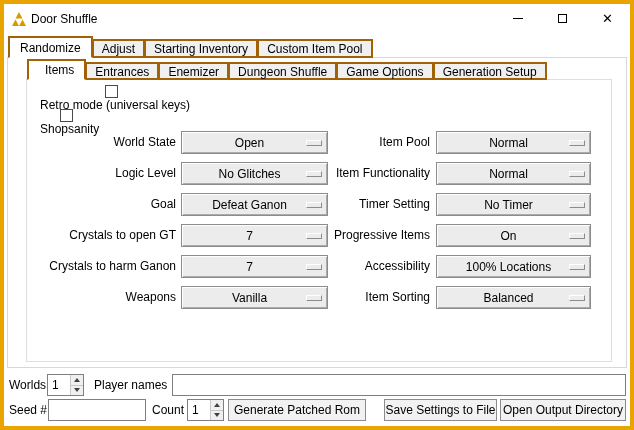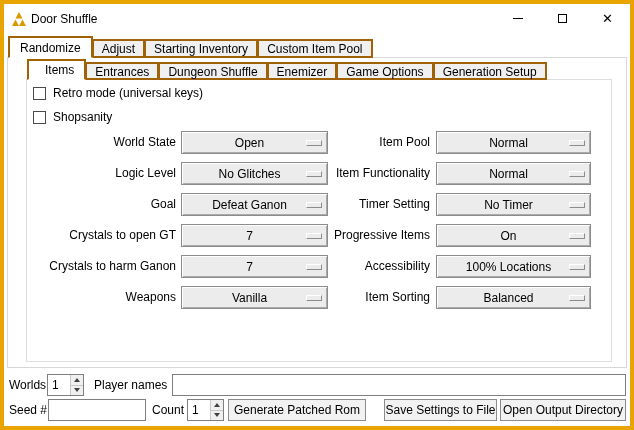--- a/index.html
+++ b/index.html
@@ -25,21 +25,21 @@
   .tab { height: 19px; line-height: 17px; padding: 0 8px; background: #F0F0F0; border: 2px solid #a16207; margin-right: -1px; white-space: nowrap; }
   .tabs-inner .tab { height: 18px; line-height: 16px; }
   .tab.selected { background: #fff; border-bottom: 1px solid #fff; padding: 0 10px; position: relative; z-index: 4; }
   .tabs-outer .tab.selected { height: 22px; line-height: 20px; }
   .tabs-inner .tab.selected { height: 21px; line-height: 19px; padding-left: 16px; }
 
   .pane { position: absolute; background: #fff; z-index: 1; }
   .pane-outer { left: 7px; top: 57px; width: 620px; height: 311px; border: 1px solid #D8D8D8; }
   .pane-inner { left: 26px; top: 79px; width: 586px; height: 283px; border: 1px solid #DEDEDE; }
 
-  .check-row { position: absolute; left: 33px; display: flex; align-items: center; height: 16px; z-index: 2; }
+  .check-row { position: absolute; left: 33px; display: flex; align-items: center; height: 16px; z-index: 2; flex-direction: column; }
   .checkbox { width: 13px; height: 13px; background: #fff; border: 1px solid #4A4A4A; flex: 0 0 13px; }
   .check-label { margin-left: 7px; white-space: nowrap; }
 
   .opt-row { position: absolute; left: 0; width: 612px; height: 23px; z-index: 2; }
   .lbl { position: absolute; line-height: 23px; text-align: right; white-space: nowrap; }
   .lbl-l { left: 26px; width: 150px; }
   .lbl-r { left: 285px; width: 145px; text-align: right; }
   .dd { position: absolute; height: 23px; background: #ECECEC; border: 1px solid #8C8C8C;
         box-shadow: inset 1px 1px 0 #FFFFFF, inset -1px -1px 0 #ABABAB;
         display: flex; align-items: center; justify-content: center; cursor: default; }
@@ -96,22 +96,22 @@
   <div class="tabs tabs-outer">
     <div class="tab selected">Randomize</div>
     <div class="tab">Adjust</div>
     <div class="tab">Starting Inventory</div>
     <div class="tab">Custom Item Pool</div>
   </div>
 
   <div class="tabs tabs-inner">
     <div class="tab selected">Items</div>
     <div class="tab">Entrances</div>
+    <div class="tab">Enemizer</div>
     <div class="tab">Dungeon Shuffle</div>
-    <div class="tab">Enemizer</div>
     <div class="tab">Game Options</div>
     <div class="tab">Generation Setup</div>
   </div>
 
   <div class="check-row" style="top:85px">
     <span class="checkbox"></span>
     <span class="check-label">Retro mode (universal keys)</span>
   </div>
   <div class="check-row" style="top:109px">
     <span class="checkbox"></span>

